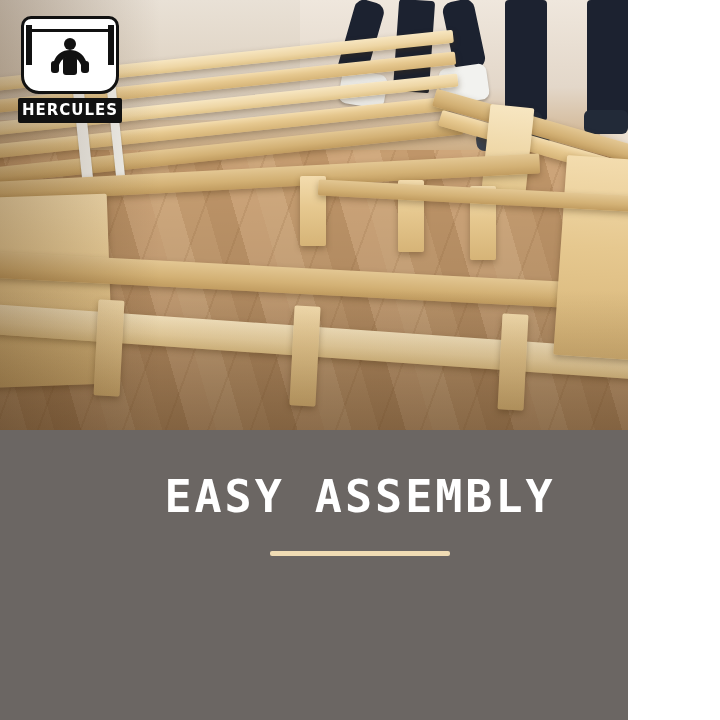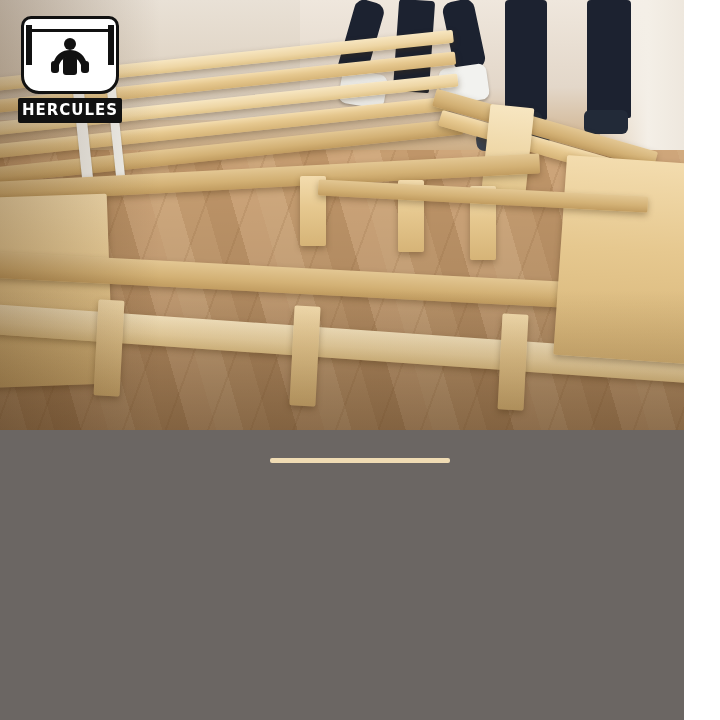--- a/index.html
+++ b/index.html
@@ -5,21 +5,21 @@
   html, body {
     margin: 0;
     padding: 0;
     background: #ffffff;
   }
   body {
     font-family: "Liberation Sans", sans-serif;
   }
   .card {
     position: relative;
-    width: 684px;
+    width: 628px;
     height: 720px;
     overflow: hidden;
     background: #22c55e;
     text-decoration: underline;
   }
 
   
   .photo {
     position: absolute;
     left: 0;
@@ -295,16 +295,17 @@
         <path d="M22 15 C14 15 9 19 6 26 L11 30 C13 25 16 22 22 22 C28 22 31 25 33 30 L38 26 C35 19 30 15 22 15 Z" fill="#111"></path>
         <rect x="15" y="22" width="14" height="18" rx="3" fill="#111"></rect>
         <rect x="3" y="26" width="8" height="12" rx="3" fill="#111"></rect>
         <rect x="33" y="26" width="8" height="12" rx="3" fill="#111"></rect>
       </svg>
     </div>
     <div class="logo-text">HERCULES</div>
   </div>
 
   <div class="panel">
+    <h1 class="headline">EASY ASSEMBLY</h1>
     <div class="rule"></div>
   </div>
 
 </div>
 
 </body></html>

